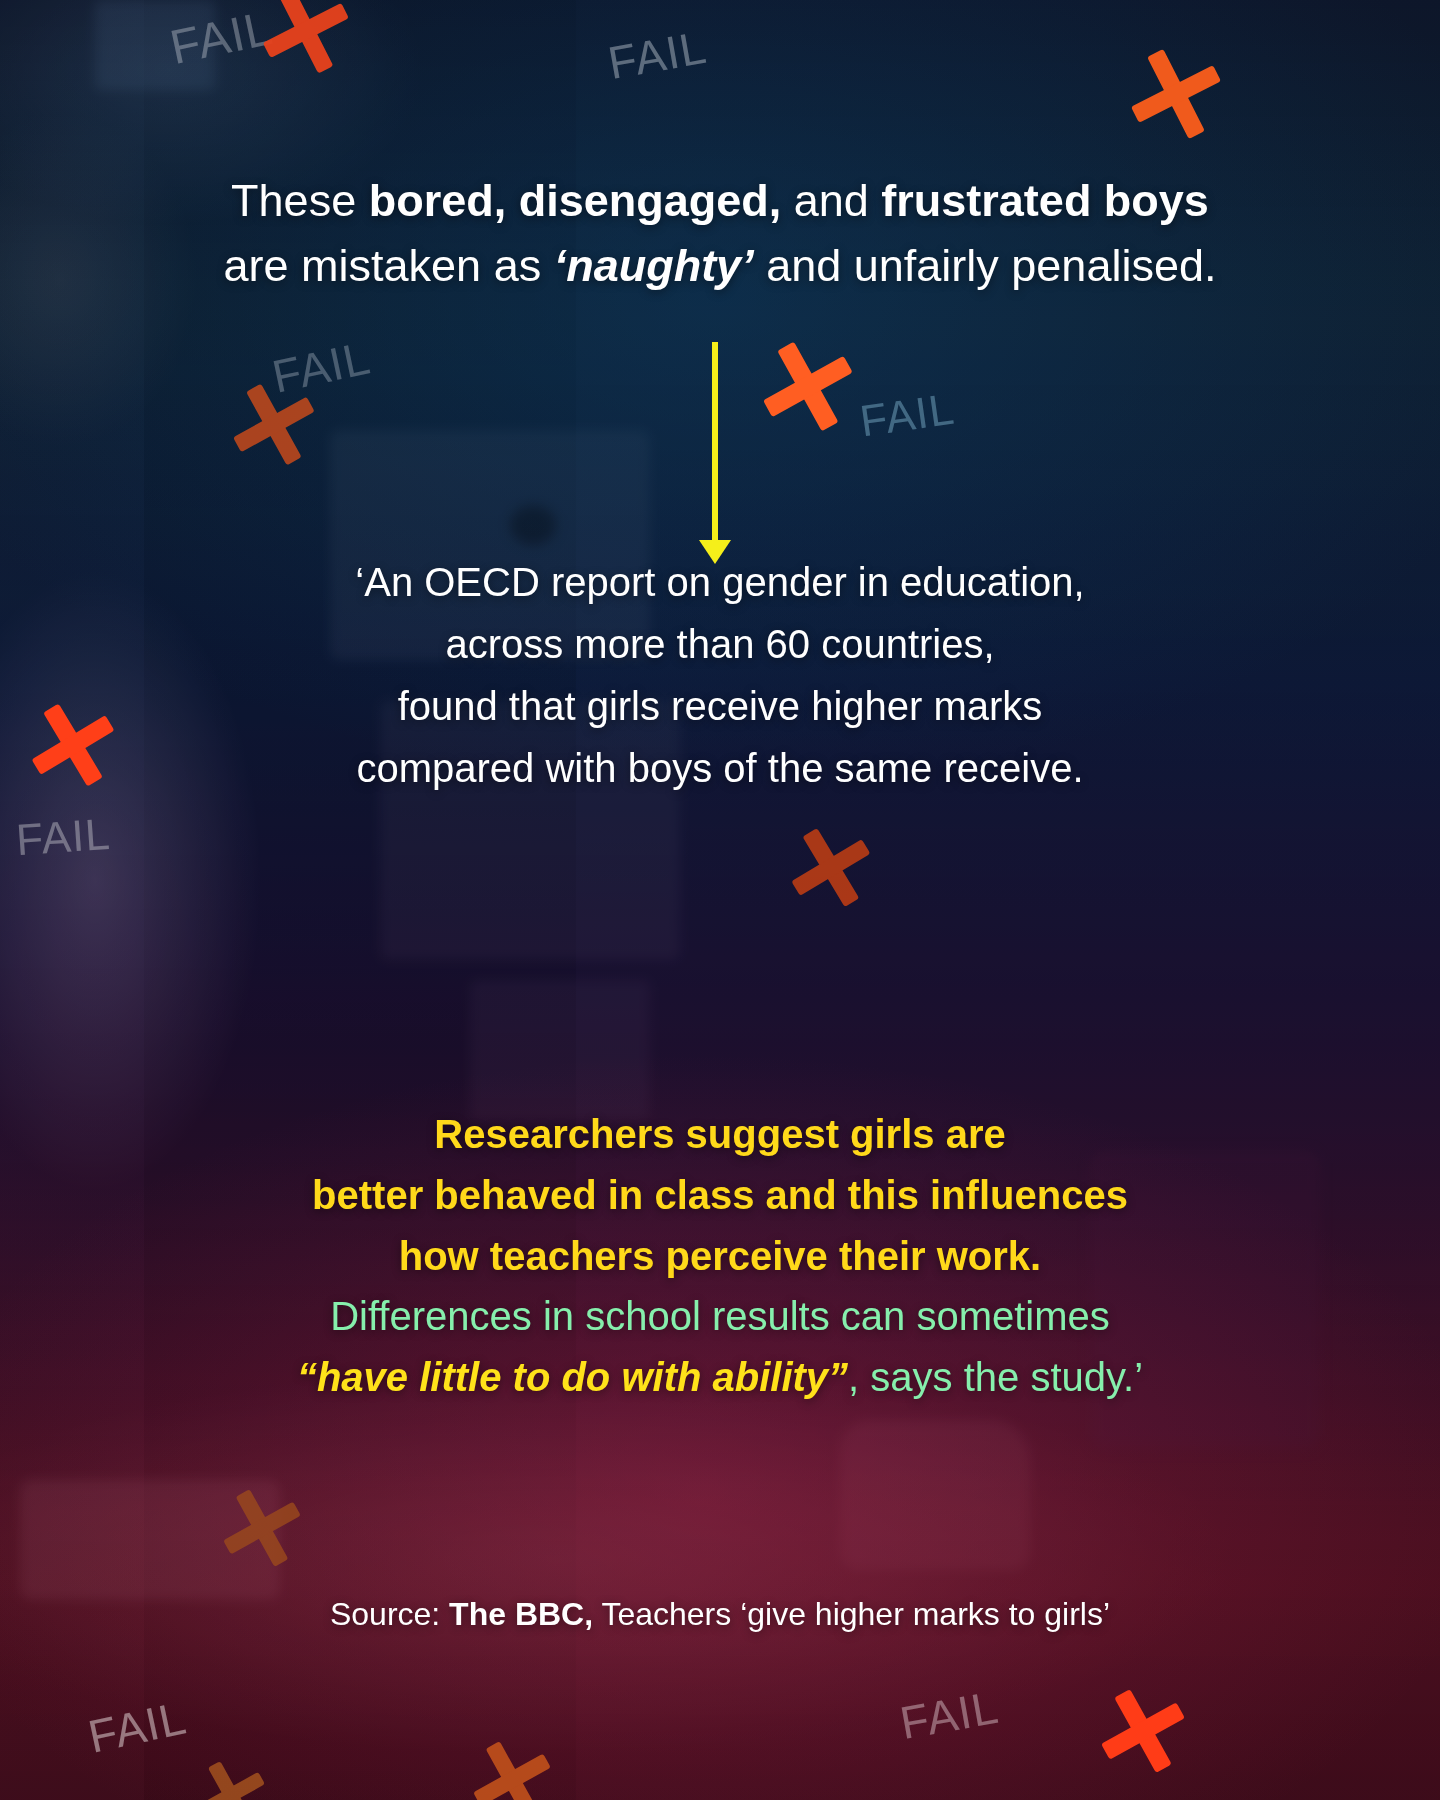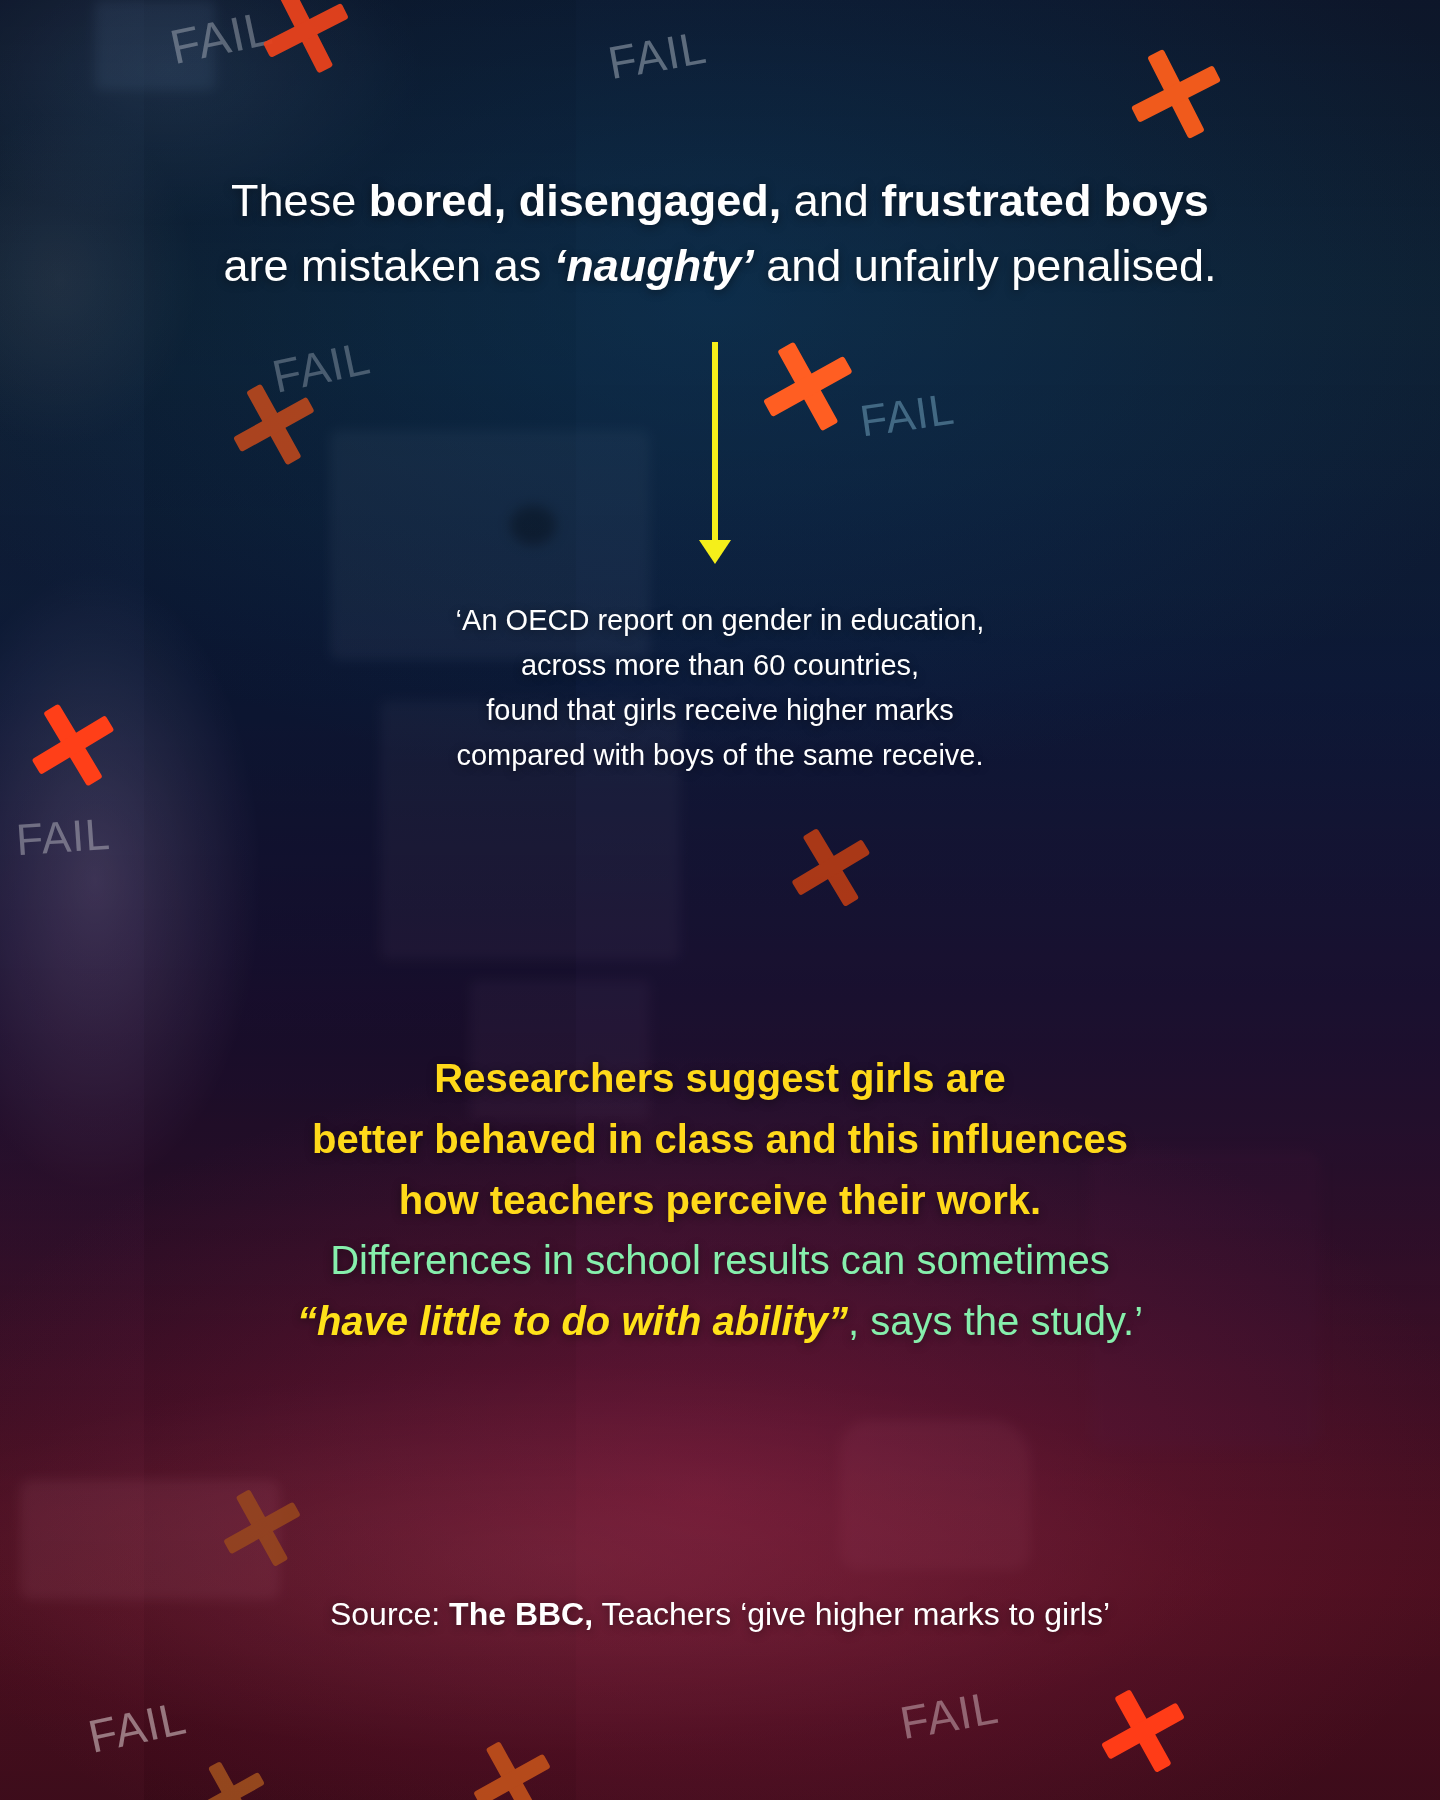--- a/index.html
+++ b/index.html
@@ -170,28 +170,28 @@
     position: absolute;
     left: -13px;
     bottom: -22px;
     width: 0; height: 0;
     border-left: 16px solid transparent;
     border-right: 16px solid transparent;
     border-top: 24px solid #f5ef1a;
   }
 
   .quote {
-    top: 598px;
-    font-size: 29px;
+    top: 551px;
+    font-size: 40px;
     line-height: 1.55;
     font-weight: 400;
   }
 
   .highlight {
-    top: 1048px;
+    top: 1104px;
     font-size: 40px;
     line-height: 1.52;
   }
   .highlight .yellow {
     color: #ffd91a;
     font-weight: 700;
   }
   .highlight .white {
     color: #86efac;
     font-weight: 400;

